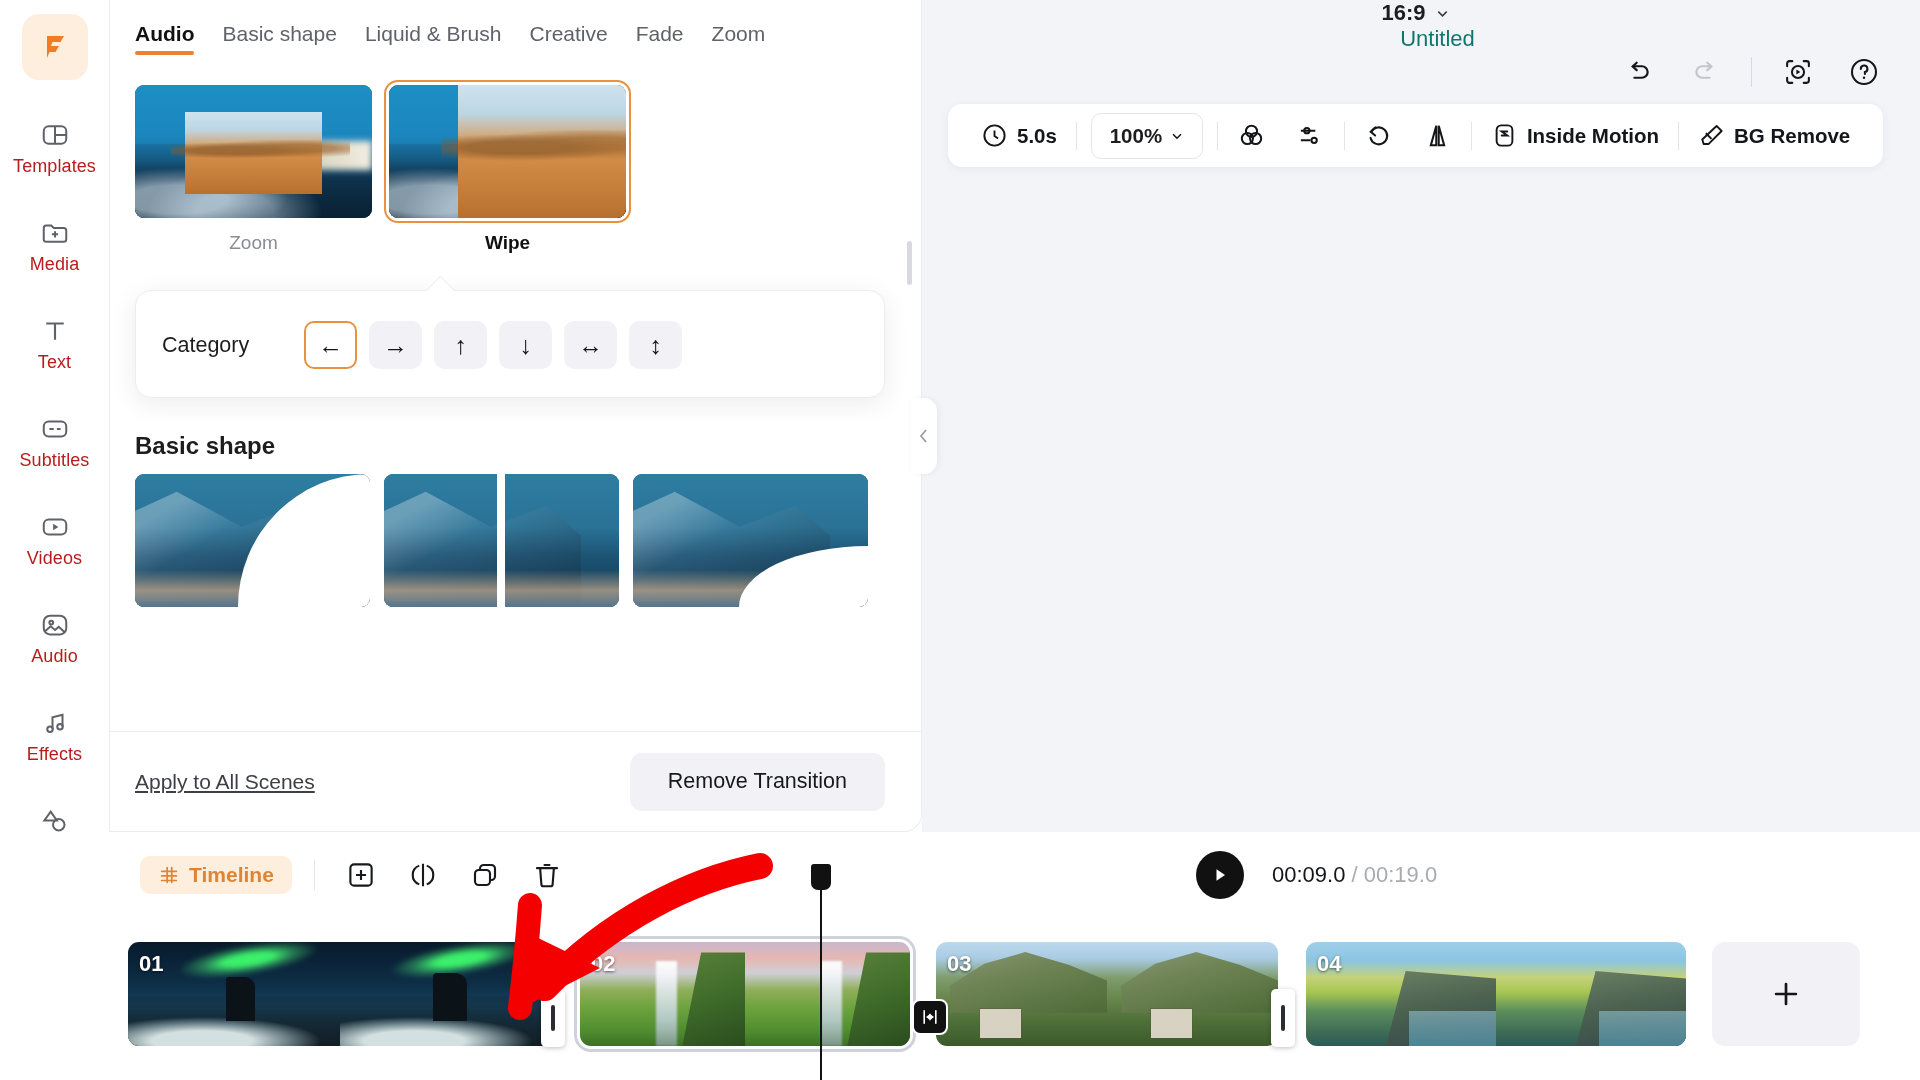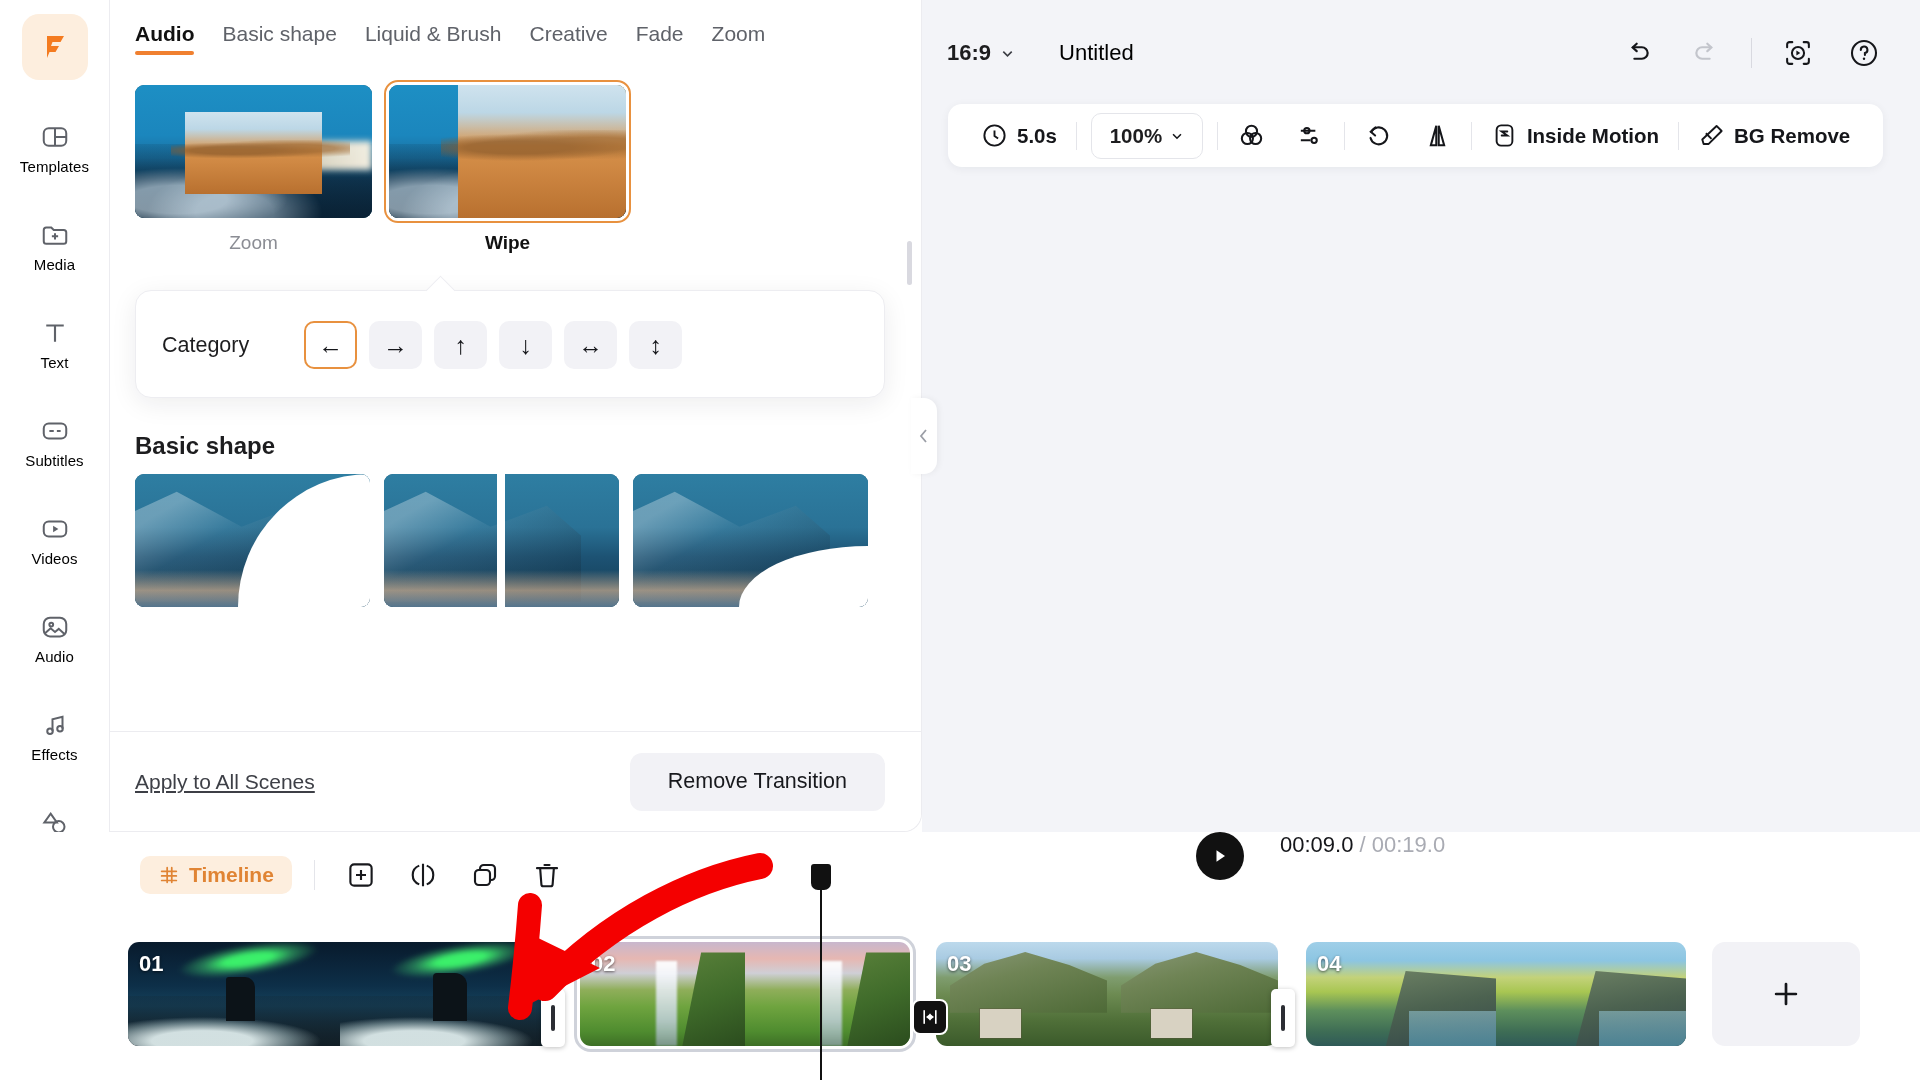--- a/index.html
+++ b/index.html
@@ -28,21 +28,21 @@
     display: flex; align-items: center; justify-content: center;
     margin-bottom: 26px;
   }
   .rail-item {
     width: 92px; height: 85px;
     display: flex; flex-direction: column; align-items: center; justify-content: center;
     gap: 6px; cursor: pointer; border-radius: 10px;
     margin-bottom: 13px;
   }
   .rail-ico { width: 30px; height: 30px; display: block; color: #5f6269; }
-  .rail-lbl { font-size: 15px; color: #000000; letter-spacing: .1px; }
+  .rail-lbl { font-size: 18px; color: #b91c1c; letter-spacing: .1px; }
 
   
   .panel {
     width: 812px; height: 832px;
     background: #fff;
     position: relative;
     flex: 0 0 812px;
     border-bottom-right-radius: 18px;
     border-right: 1px solid #ececf0;
     border-bottom: 1px solid #ececf0;
@@ -178,23 +178,23 @@
     background: #fff; border-top-right-radius: 13px; border-bottom-right-radius: 13px;
     display: flex; align-items: center; justify-content: center;
     color: #9b9ea6; font-size: 19px; cursor: pointer; z-index: 7;
     box-shadow: 2px 0 6px rgba(0,0,0,.05);
   }
 
   
   .stage {
     flex: 1; height: 832px; background: #f3f4f8; position: relative; overflow: hidden;
   }
-  .topbar { height: 98px; display: flex; align-items: center; padding: 8px 36px 0 25px; }
+  .topbar { height: 98px; display: flex; align-items: center; padding: 0 36px 0 25px; flex-direction: column; }
   .ratio { display: flex; align-items: center; gap: 9px; font-size: 22px; font-weight: 600; cursor: pointer; }
-  .doc-title { font-size: 22px; color: #000000; margin-left: 44px; cursor: text; }
+  .doc-title { font-size: 22px; color: #0f766e; margin-left: 44px; cursor: text; }
   .top-actions { margin-left: auto; display: flex; align-items: center; gap: 26px; }
   .icon-btn { width: 40px; height: 40px; display: flex; align-items: center; justify-content: center; cursor: pointer; color: #15161a; }
   .icon-btn.dim { color: #c3c5cc; cursor: default; }
   .vdiv { width: 1px; height: 30px; background: #d8d9e0; }
 
   .toolbar {
     position: absolute; left: 26px; top: 104px; height: 63px;
     background: #fff; border-radius: 14px;
     display: flex; align-items: center; gap: 0; padding: 0 18px;
     box-shadow: 0 2px 10px rgba(25,28,45,.06);
@@ -211,21 +211,21 @@
   
   .timeline { position: absolute; left: 0; top: 832px; width: 1920px; height: 248px; background: #fff; }
   .tl-bar { height: 86px; display: flex; align-items: center; padding-left: 140px; position: relative; }
   .tl-chip {
     display: flex; align-items: center; gap: 9px; height: 38px; padding: 0 18px;
     background: #fdeede; color: #e08434; border-radius: 10px; font-size: 21px; font-weight: 600;
     cursor: pointer;
   }
   .tl-sep { width: 1px; height: 30px; background: #e4e5ea; margin: 0 22px; }
   .tl-ico { width: 48px; height: 48px; display: flex; align-items: center; justify-content: center; cursor: pointer; color: #18191d; margin-right: 14px; }
-  .play-area { position: absolute; left: 1196px; top: 0; height: 86px; display: flex; align-items: flex-start; gap: 36px; }
+  .play-area { position: absolute; left: 1196px; top: 0; height: 86px; display: flex; align-items: center; gap: 28px; }
   .play-circle { width: 48px; height: 48px; border-radius: 50%; background: #111; display: flex; align-items: center; justify-content: center; cursor: pointer; }
   .time-txt { font-size: 22px; color: #15161a; }
   .time-txt .total { color: #a9abb3; }
 
   .track-area { position: relative; height: 162px; }
   .playhead { position: absolute; left: 820px; top: -52px; width: 2px; height: 214px; background: #111; z-index: 9; }
   .playhead-knob { position: absolute; left: -9px; top: -2px; width: 20px; height: 26px; background: #111; border-radius: 3px 3px 7px 7px; }
 
   .clips { position: absolute; left: 128px; top: 24px; display: flex; align-items: center; }
   .clip { height: 104px; border-radius: 11px; overflow: hidden; position: relative; cursor: pointer; }

